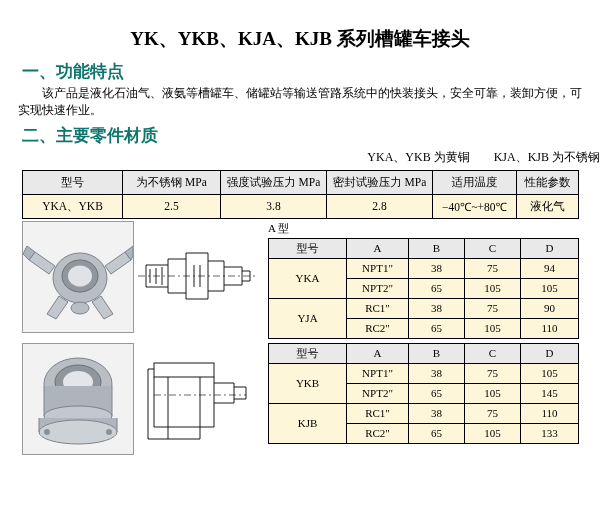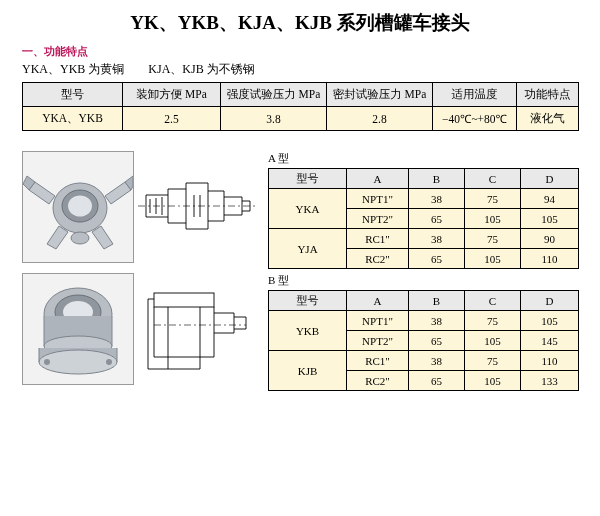--- a/index.html
+++ b/index.html
@@ -21,43 +21,44 @@
     position: relative;
     box-sizing: border-box;
     padding: 0;
   }
   .title {
     text-align: center;
     font-family: "Liberation Serif", serif;
     font-weight: bold;
     font-size: 19px;
     letter-spacing: 0px;
-    padding-top: 10px;
+    padding-top: 26px;
     padding-bottom: 4px;
     color: #000;
   }
   .section-head {
-    color: #be185d;
+    color: #0f766e;
     font-weight: bold;
-    font-size: 11px;
+    font-size: 17px;
     font-family: "Liberation Serif", serif;
     margin: 4px 16px 2px 22px;
   }
   .para {
     font-size: 12px;
     font-family: "Liberation Serif", serif;
     line-height: 1.45;
     margin: 0 18px 0 18px;
     text-indent: 24px;
     text-align: justify;
   }
   .para2 {
     font-size: 12px;
     font-family: "Liberation Serif", serif;
     margin: 1px 0 0 22px;
+    text-align: right;
   }
   .mat-line span.gap {
     display: inline-block;
     width: 24px;
   }
 
   
   table.perf {
     border-collapse: collapse;
     margin: 4px 0 0 22px;
@@ -77,21 +78,21 @@
     background: #e9e9e9;
     font-weight: normal;
   }
   table.perf tbody td {
     background: #fdf6d8;
   }
 
   
   .dim-wrap {
     position: relative;
-    margin-top: 20px;
+    margin-top: 2px;
   }
   .row-block {
     display: flex;
     align-items: flex-start;
     margin-left: 22px;
     margin-bottom: 4px;
   }
   .img-box {
     width: 110px;
     height: 110px;
@@ -145,43 +146,45 @@
   svg { display: block; }
 </style>
 </head>
 <body>
 
 <div class="page">
 
   <div class="title">YK、YKB、KJA、KJB 系列槽罐车接头</div>
 
   <div class="section-head">一、功能特点</div>
-
+  <div class="para">该产品是液化石油气、液氨等槽罐车、储罐站等输送管路系统中的快装接头，安全可靠，装卸方便，可实现快速作业。</div>
+
+  <div class="section-head">二、主要零件材质</div>
   <div class="para2 mat-line">
     <span>YKA、YKB 为黄铜</span><span class="gap"></span><span>KJA、KJB 为不锈钢</span>
   </div>
 
 
   <table class="perf">
     <colgroup>
       <col style="width:100px">
       <col style="width:98px">
       <col style="width:106px">
       <col style="width:106px">
       <col style="width:84px">
       <col style="width:62px">
     </colgroup>
     <thead>
       <tr>
         <td>型号</td>
-        <td>装卸方便 MPa</td>
+        <td>为不锈钢 MPa</td>
         <td>强度试验压力 MPa</td>
         <td>密封试验压力 MPa</td>
         <td>适用温度</td>
-        <td>功能特点</td>
+        <td>性能参数</td>
       </tr>
     </thead>
     <tbody>
       <tr>
         <td>YKA、YKB</td>
         <td>2.5</td>
         <td>3.8</td>
         <td>2.8</td>
         <td>−40℃~+80℃</td>
         <td>液化气</td>
@@ -308,21 +311,20 @@
             <path d="M96 44 L108 44 L108 56 L96 56"></path>
             <line x1="16" y1="52" x2="108" y2="52" stroke-dasharray="7,3,2,3" stroke-width="0.6"></line>
             <path d="M30 84 L30 96 L62 96 L62 84"></path>
             <path d="M10 26 L16 26"></path>
             <path d="M10 26 L10 96 L30 96"></path>
           </g>
         </svg>
       </div>
 
       <div class="tbl-box">
-        <div class="type-label">B 型</div>
         <table class="dim">
           <colgroup>
             <col style="width:78px">
               <col style="width:62px">
               <col style="width:56px">
               <col style="width:56px">
               <col style="width:58px">
           </colgroup>
           <thead>
             <tr>

